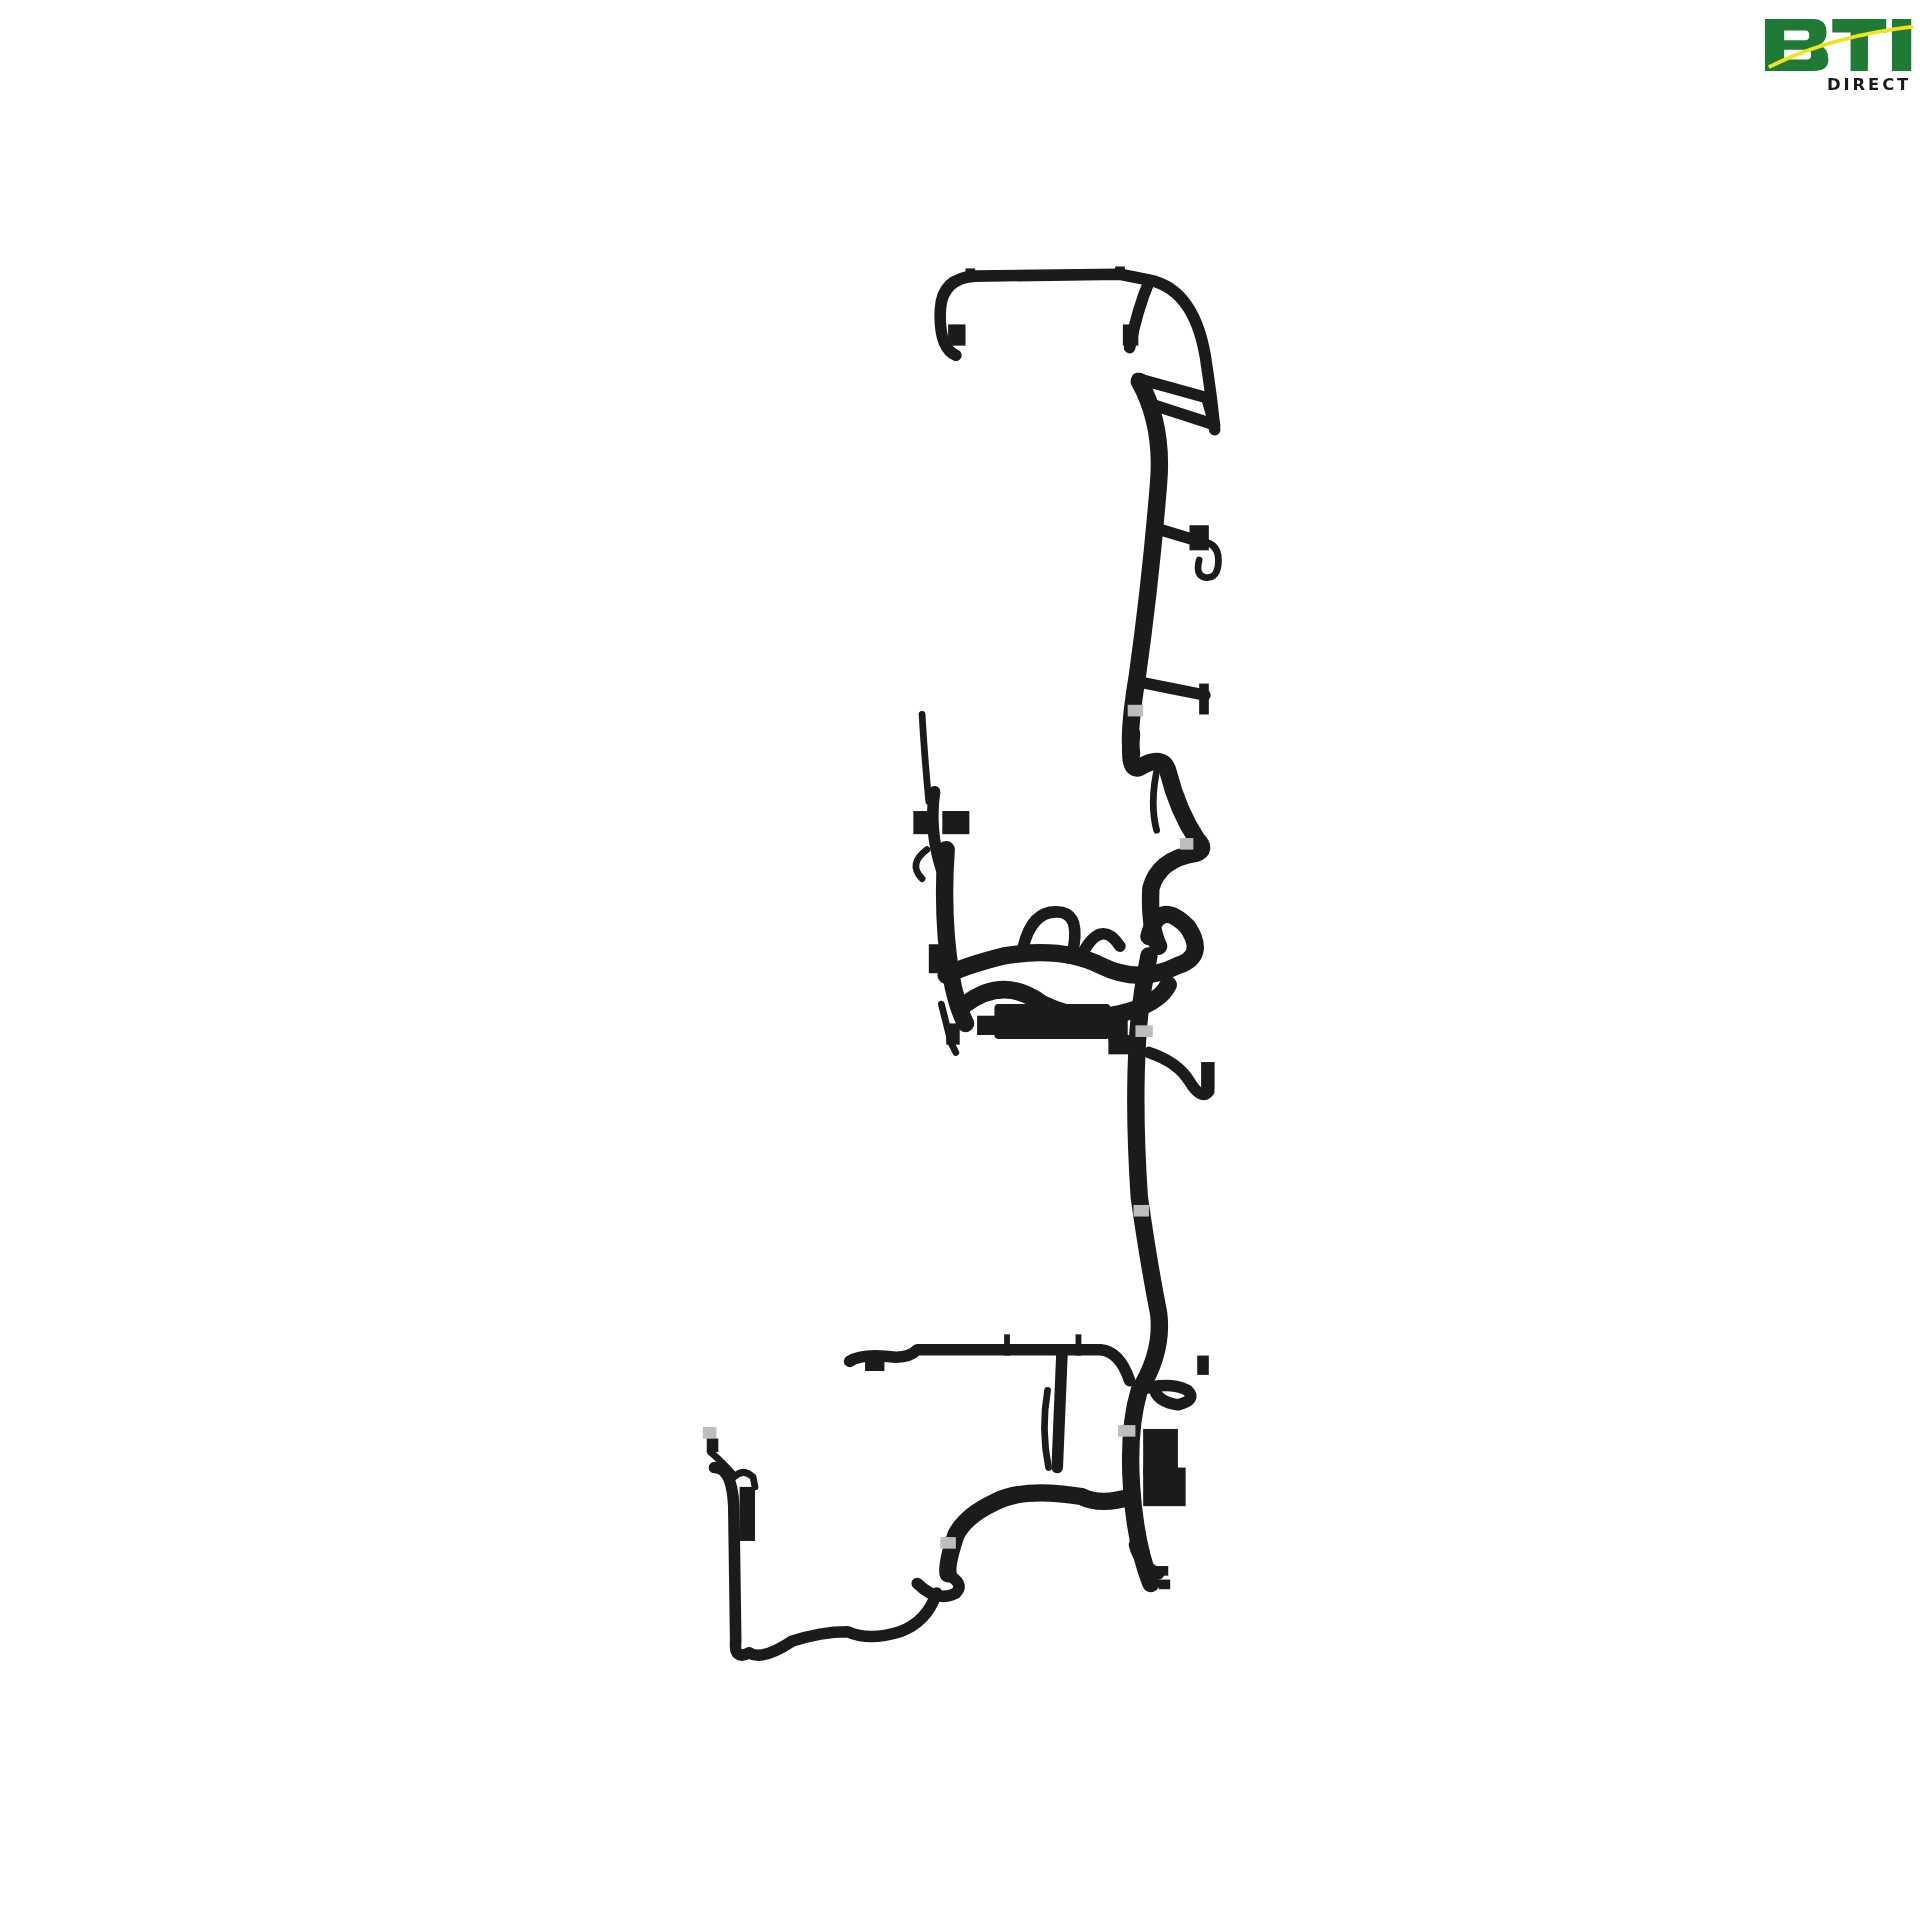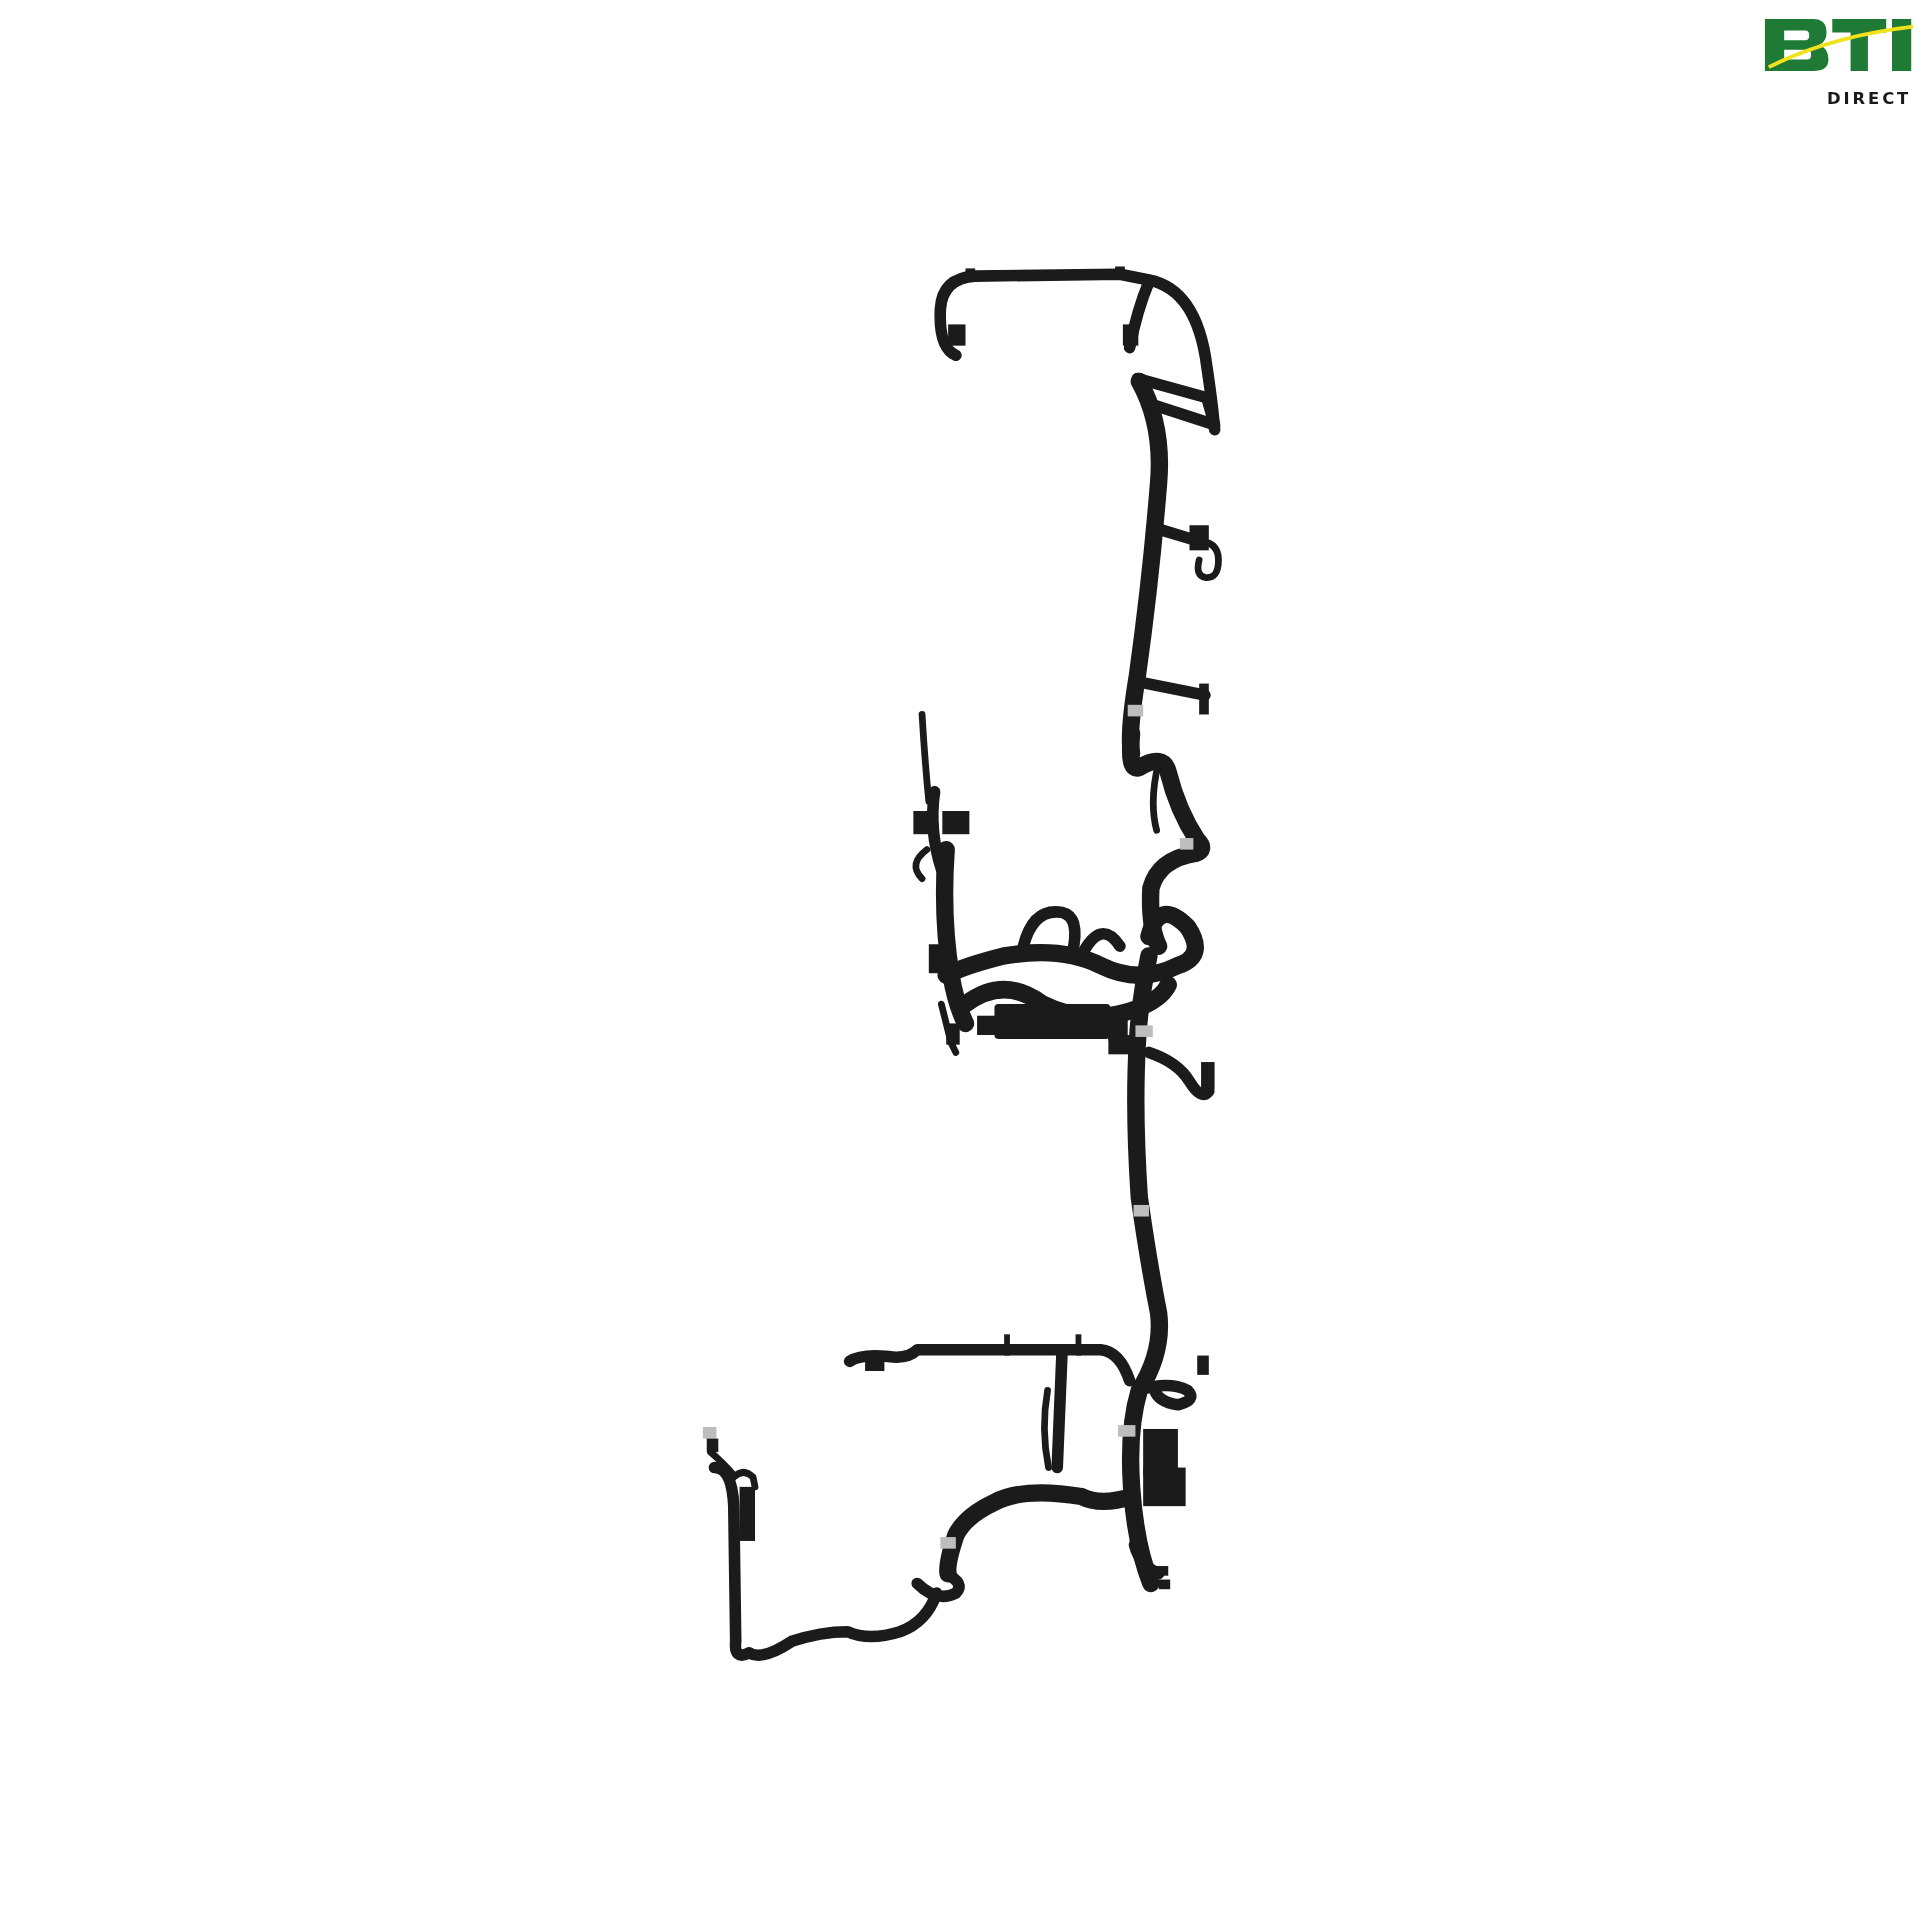--- a/index.html
+++ b/index.html
@@ -1,19 +1,19 @@
 <!DOCTYPE html>
 <html><head>
 <meta charset="utf-8">
 <style>
   html, body { margin: 0; padding: 0; background: #ffffff; }
   body { width: 1931px; height: 1931px; position: relative; overflow: hidden; font-family: "Liberation Sans", sans-serif; }
   .logo { position: absolute; left: 1763px; top: 17.4px; width: 154px; height: 79px; }
   .logo-bti { position: absolute; left: 0; top: 0; width: 154px; height: 56px; }
-  .logo-direct { position: absolute; right: 5.8px; top: 72px; font-family: "DejaVu Sans", sans-serif; font-weight: bold; font-size: 16.4px; letter-spacing: 2.9px; color: #1a1a1a; }
+  .logo-direct { position: absolute; right: 5.8px; top: 58px; font-family: "DejaVu Sans", sans-serif; font-weight: bold; font-size: 16.4px; letter-spacing: 2.9px; color: #1a1a1a; }
   .product { position: absolute; left: 0; top: 0; width: 1931px; height: 1931px; }
   .wire { fill: none; stroke: #1b1b1b; stroke-linecap: round; stroke-linejoin: round; }
   .thick { stroke-width: 18; }
   .mid { stroke-width: 12; }
   .thin { stroke-width: 7; }
   .conn { fill: #1b1b1b; }
   .band { fill: #bdbdbd; }
 </style>
 </head>
 <body>

